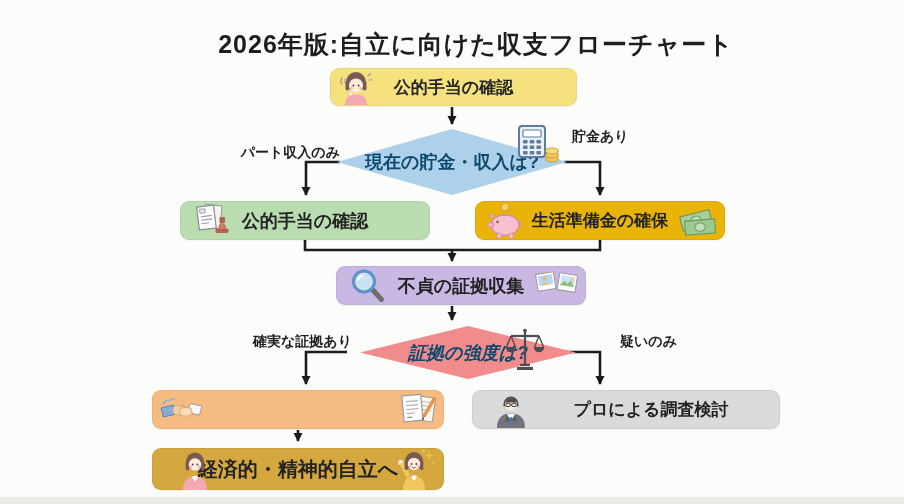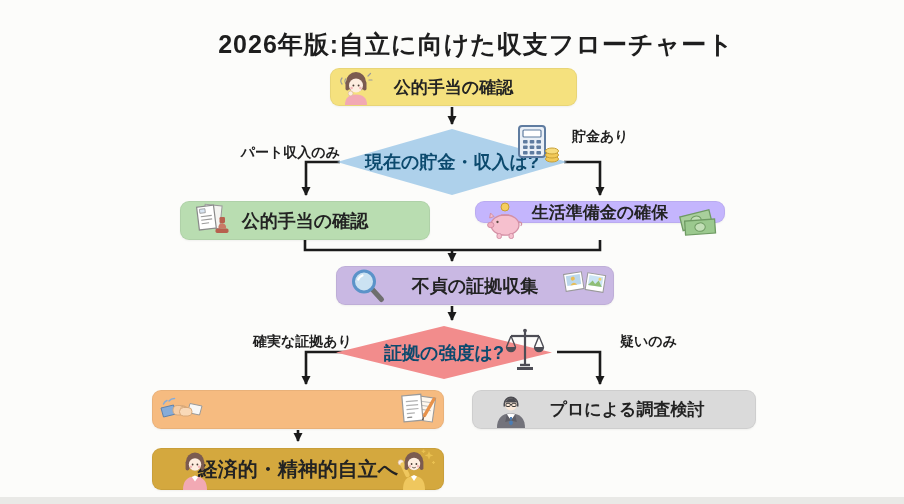--- a/index.html
+++ b/index.html
@@ -25,38 +25,38 @@
   #node-start .node-label{font-size:17px;}
   #node-start .icon{left:8px;top:1px;}
   #diamond-finance{left:337px;top:129px;width:230px;height:66px;}
   #diamond-finance .diamond-shape{background:#AED1EB;}
   #icon-calc{left:514px;top:124px;z-index:5;}
   #label-parttime{right:564px;top:144px;}
   #label-savings{left:572px;top:128px;}
   #node-benefits{left:180px;top:201px;width:250px;height:39px;background:#B9DDB1;}
   #node-benefits .node-label{font-size:18px;}
   #node-benefits .icon{left:12px;top:2px;}
-  #node-funds{left:475px;top:201px;width:250px;height:22px;background:#c4b5fd;}
+  #node-funds{left:475px;top:201px;width:250px;height:39px;background:#eab308;}
   #node-funds .node-label{font-size:17px;}
   #node-funds .icon-left{left:10px;top:1px;}
   #node-funds .icon-right{right:6px;top:7px;}
-  #node-evidence{left:336px;top:266px;width:278px;height:39px;background:#C9B8E3;}
+  #node-evidence{left:336px;top:266px;width:250px;height:39px;background:#C9B8E3;}
   #node-evidence .node-label{font-size:18px;}
   #node-evidence .icon-left{left:13px;top:2px;}
   #node-evidence .icon-right{right:7px;top:3px;}
-  #diamond-evidence{left:336px;top:326px;width:216px;height:53px;}
+  #diamond-evidence{left:360px;top:326px;width:216px;height:53px;font-style:italic;}
   #diamond-evidence .diamond-shape{background:#F28C8C;}
   #icon-scales{left:505px;top:327px;z-index:5;}
   #label-solid{right:552px;top:333px;}
   #label-doubt{left:572px;top:333px;margin-left:48px;}
   #node-negotiation{left:152px;top:390px;width:292px;height:39px;background:#F6BB80;}
   #node-negotiation .node-label{font-size:16px;}
   #node-negotiation .icon-left{left:8px;top:5px;}
   #node-negotiation .icon-right{right:6px;top:2px;}
-  #node-investigation{left:472px;top:390px;width:284px;height:39px;background:#DADADA;}
+  #node-investigation{left:472px;top:390px;width:284px;height:39px;background:#DADADA;padding-left:24px;}
   #node-investigation .node-label{font-size:17px;margin-left:26px;}
   #node-investigation .icon{left:22px;top:1px;}
   #node-goal{left:152px;top:448px;width:292px;height:42px;background:#D4A83E;}
   #node-goal .node-label{font-size:20px;}
   #node-goal .icon-left{left:26px;top:2px;}
   #node-goal .icon-right{right:8px;top:0px;}
 </style>
 </head>
 <body>
 

